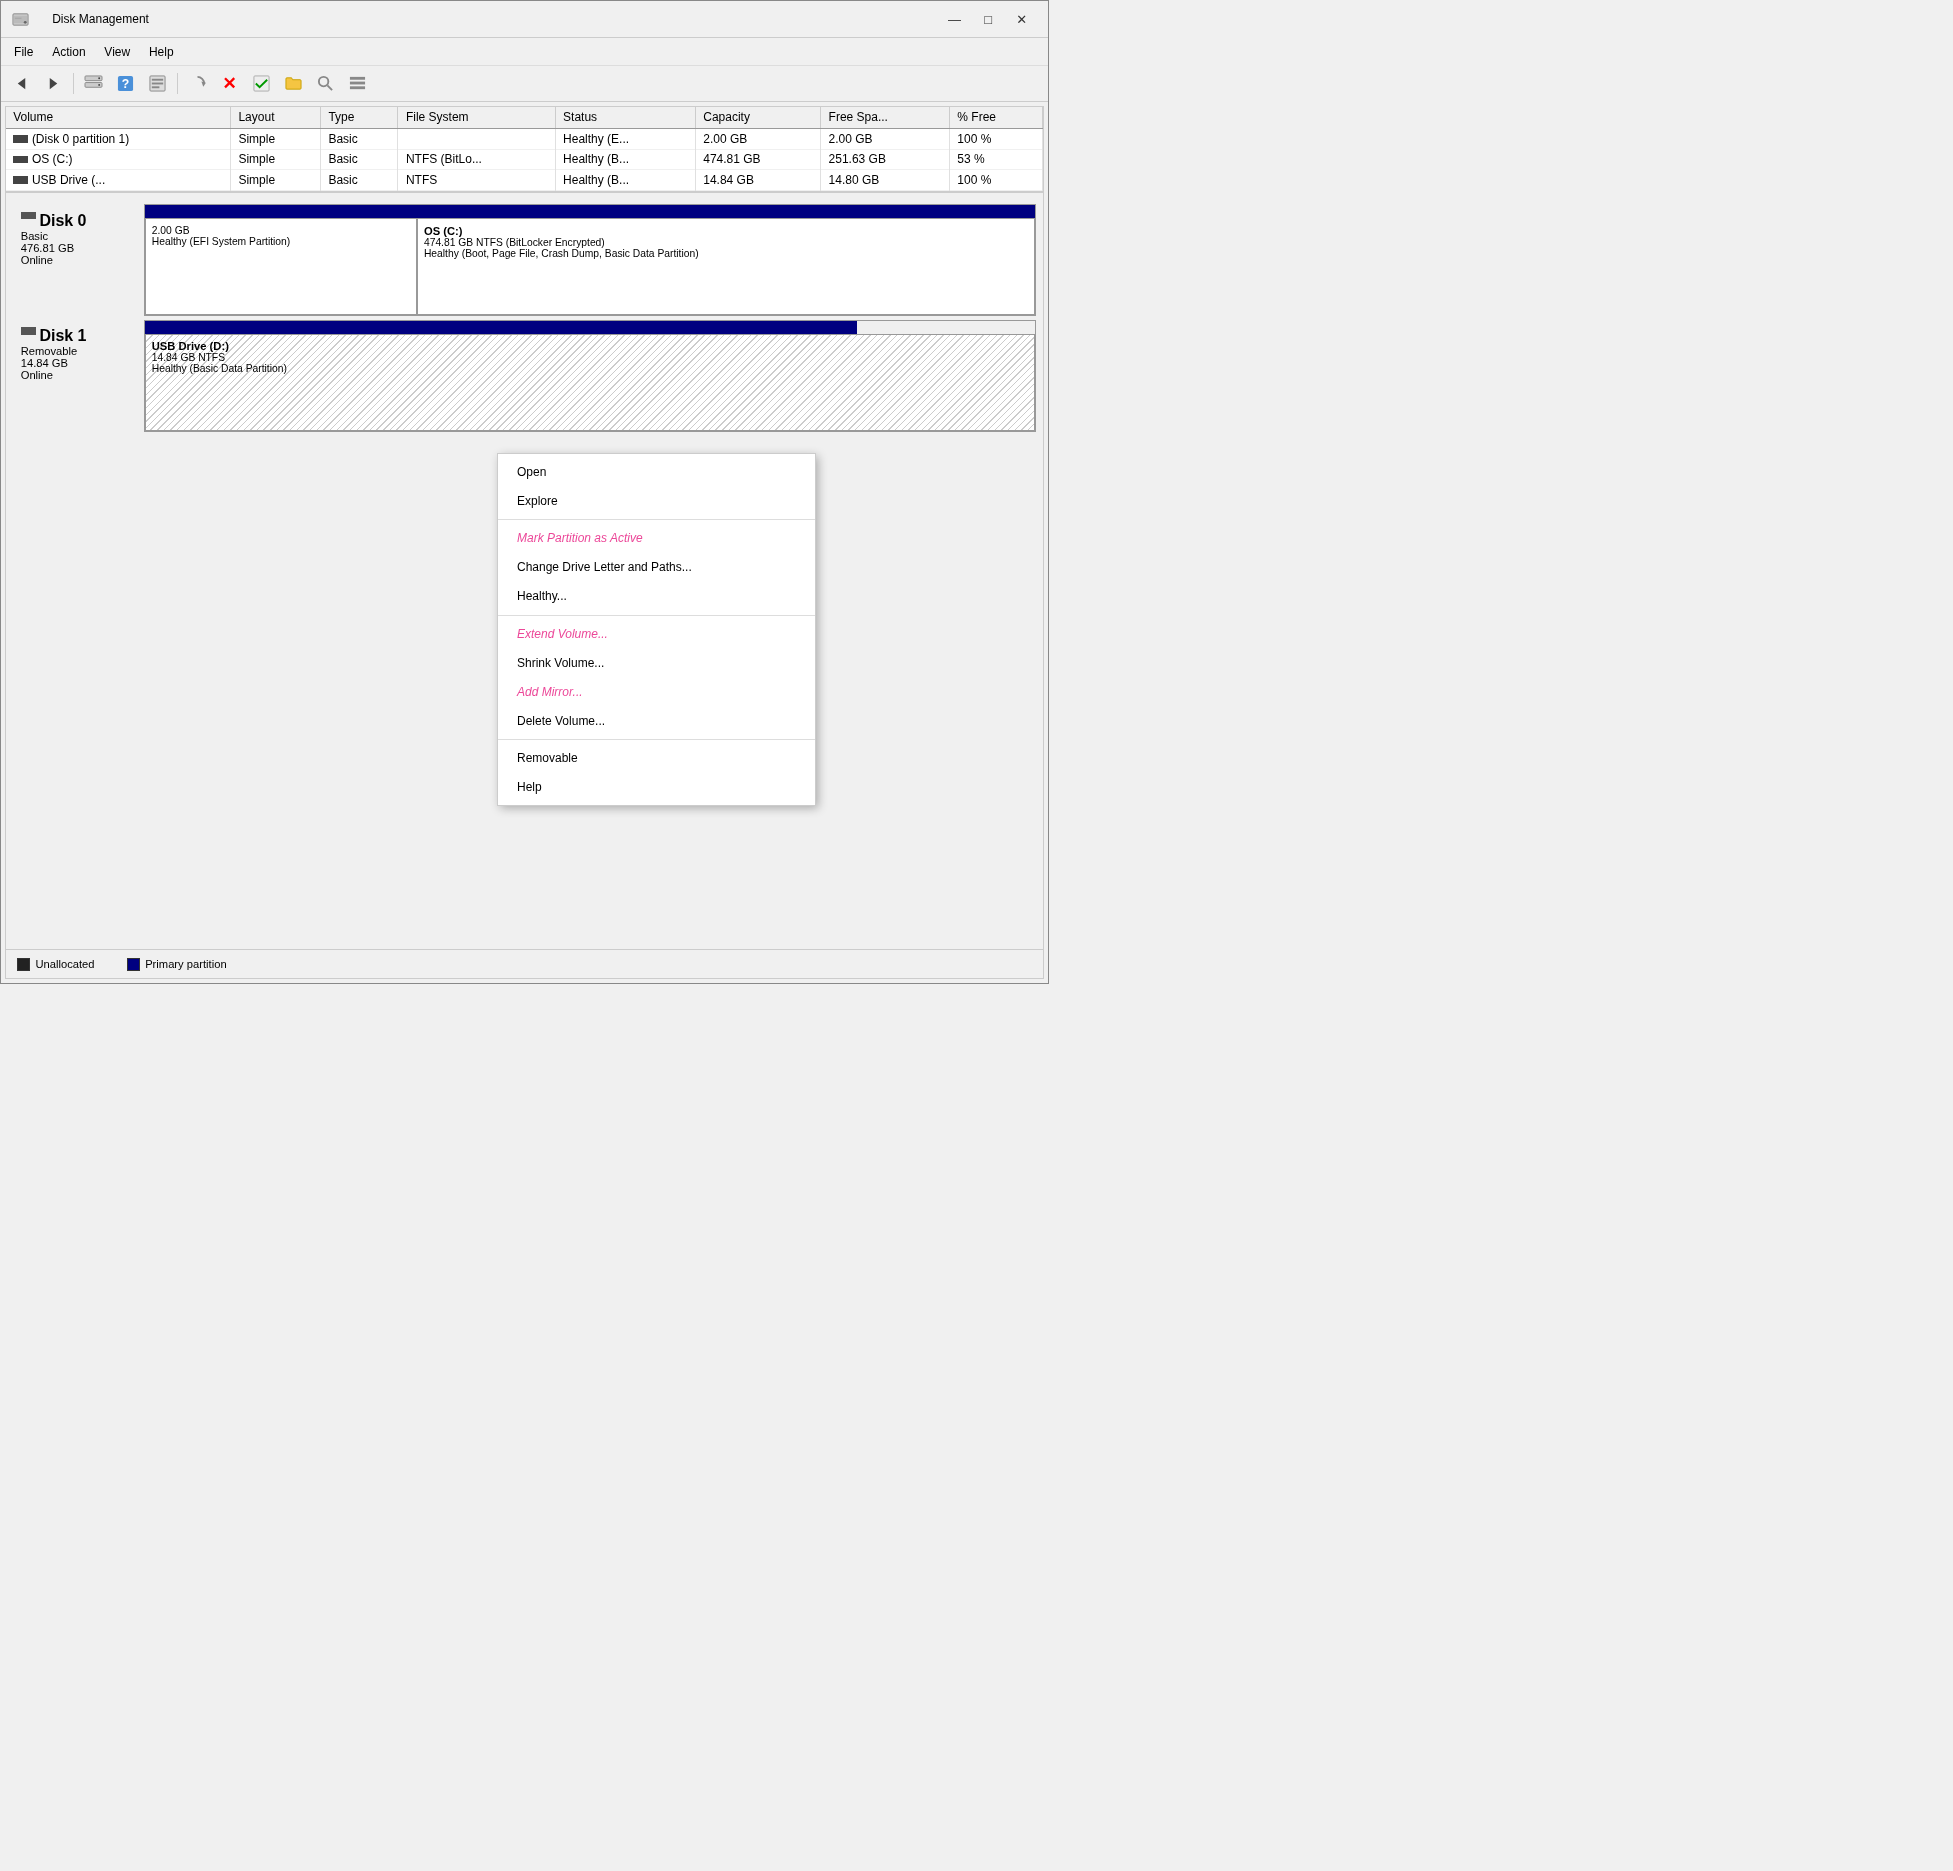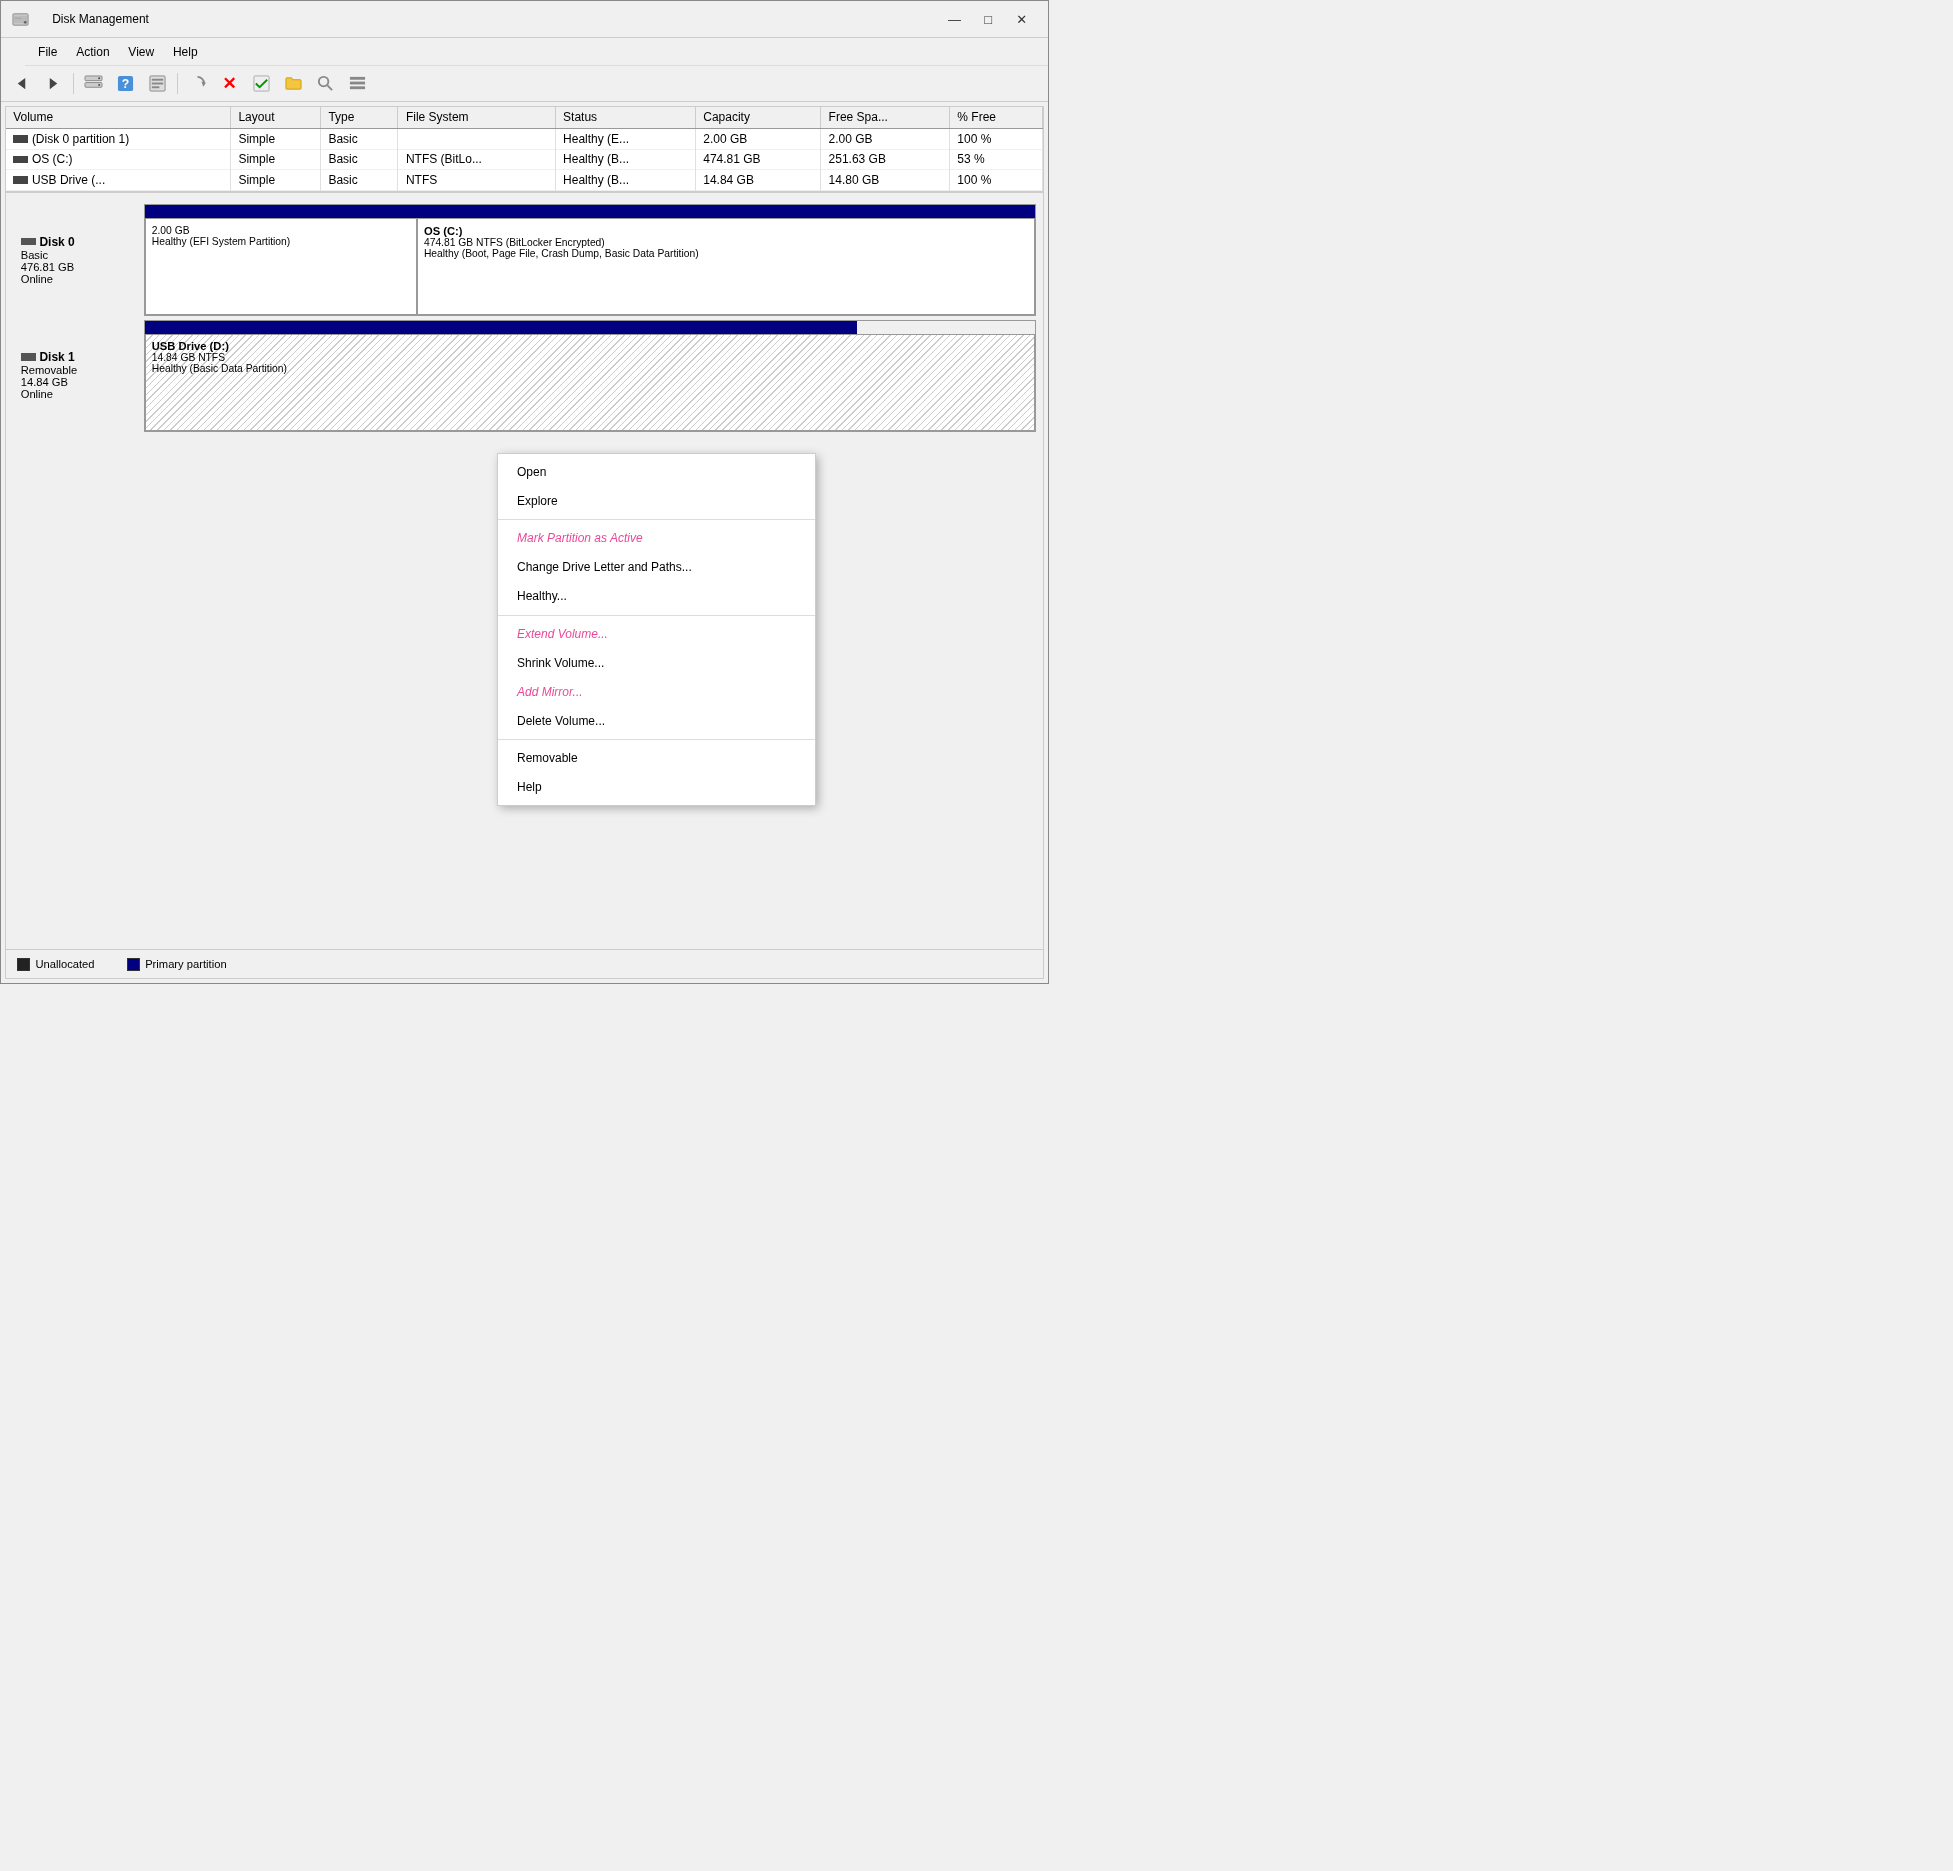--- a/index.html
+++ b/index.html
@@ -50,21 +50,20 @@
 
     
     .menu-bar {
       display: flex;
       gap: 0;
       padding: 1.9px 3.7px;
       background: #f0f0f0;
       border-bottom: 0.9px solid #ddd;
       height: 28px;
       align-items: center;
-      margin-left: 24px;
     }
     .menu-item {
       padding: 3.7px 9.4px;
       cursor: pointer;
       border-radius: 1.9px;
     }
 
     
     .toolbar {
       display: flex;
@@ -153,25 +152,24 @@
       min-width: 131px;
       padding: 7.5px;
       font-size: 11.2px;
       background: #f0f0f0;
       display: flex;
       flex-direction: column;
       justify-content: flex-start;
     }
     .disk-label .disk-name {
       font-weight: bold;
-      font-size: 12px;
-      display: flex;
-      align-items: center;
+      font-size: 16px;
+      display: flex;
+      align-items: flex-start;
       gap: 3.7px;
-      margin-top: 23px;
     }
     .disk-label .disk-icon {
       display: inline-block;
       width: 15px;
       height: 7.5px;
       background: #555;
     }
 
     .disk-partitions {
       flex: 1;

